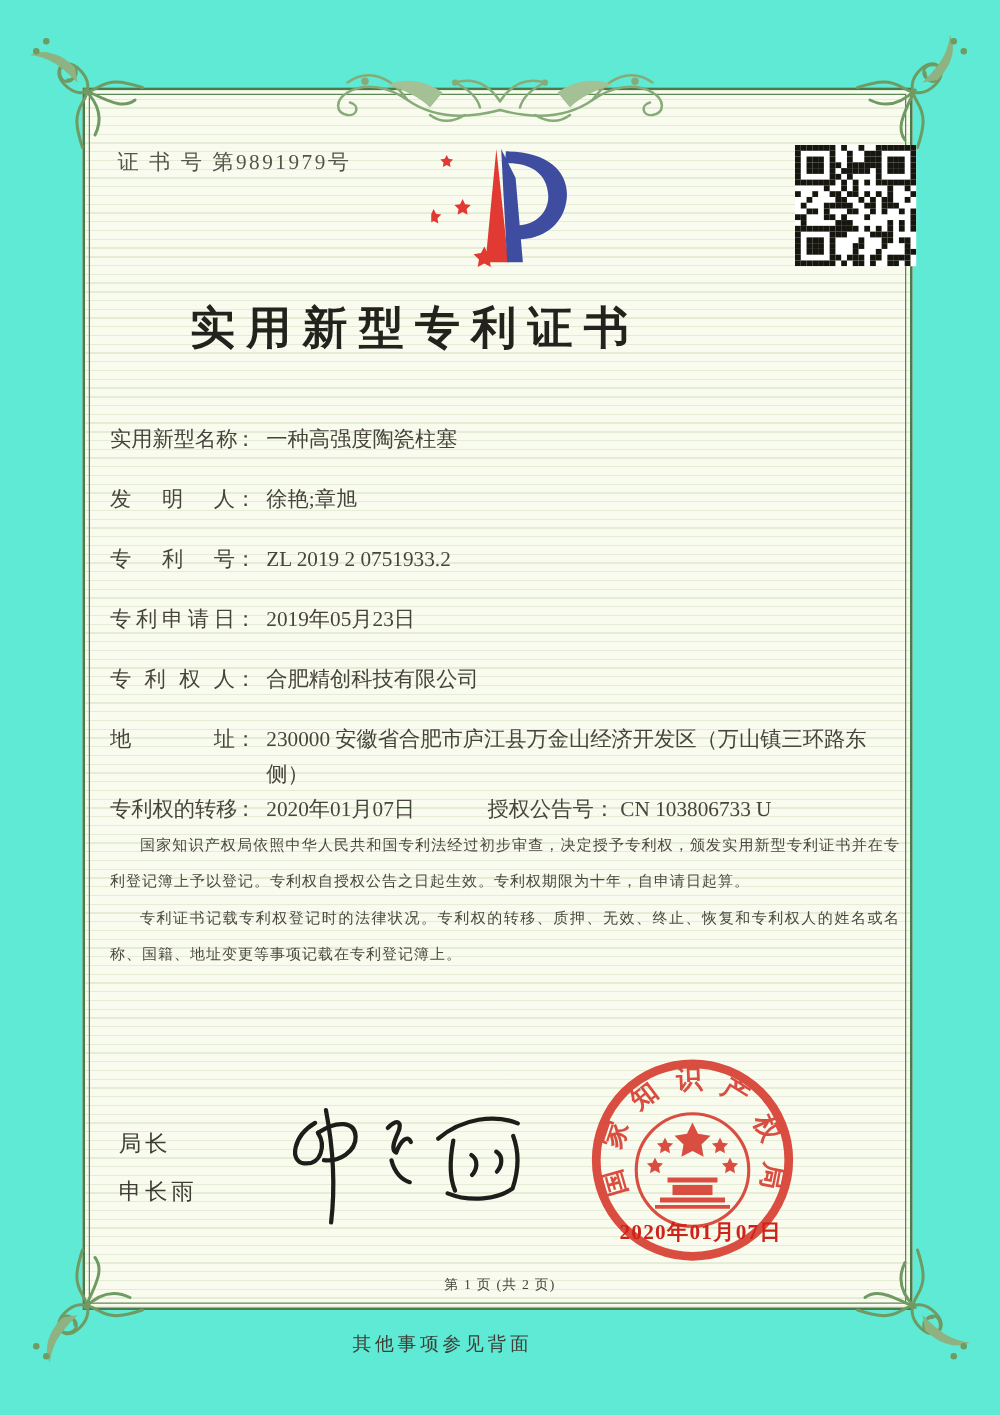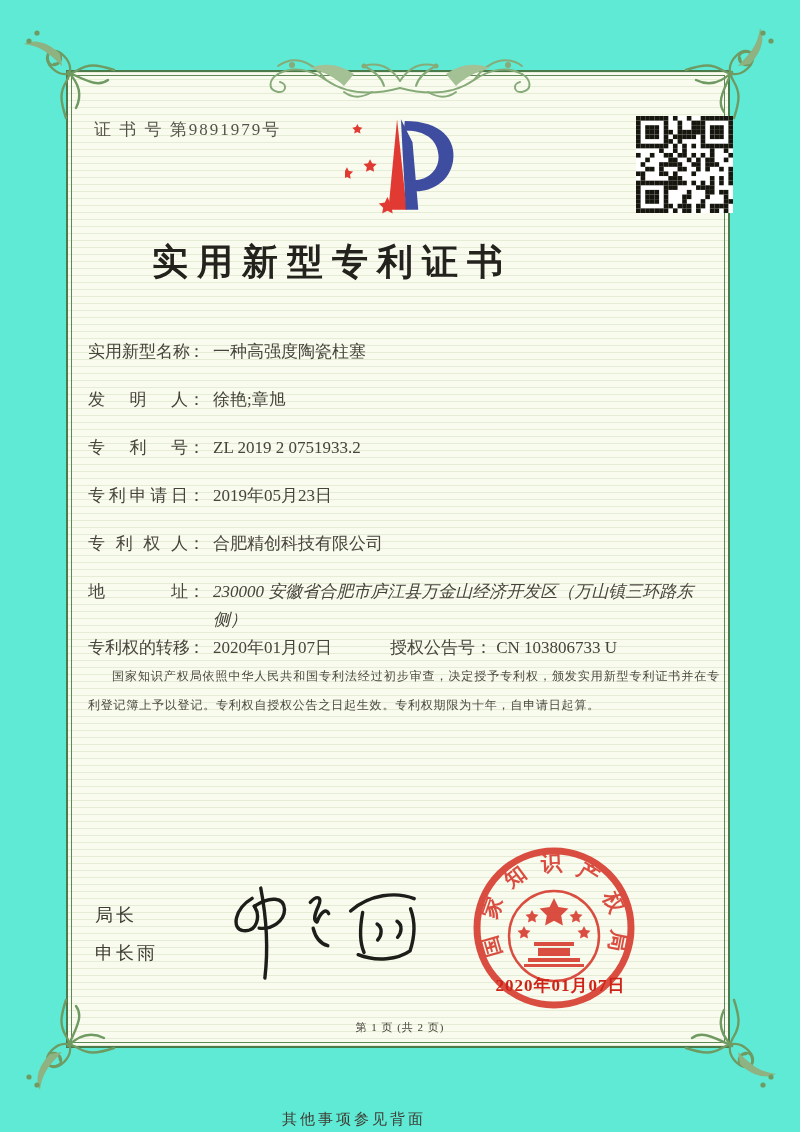--- a/index.html
+++ b/index.html
@@ -32,41 +32,41 @@
   .fields{position:absolute;left:88px;top:338px;width:640px;font-size:17px;}
   .frow{position:absolute;left:0;line-height:28px;white-space:nowrap;}
   .frow.wrap{white-space:normal;}
   .flabel{
     display:inline-block;width:100px;
     text-align:justify;text-align-last:justify;
     vertical-align:top;
   }
   .fcolon{display:inline-block;vertical-align:top;margin-right:8px;}
   .fvalue{display:inline-block;vertical-align:top;}
-  .fvalue.addr{width:505px;font-style:italic;}
+  .fvalue.addr{width:505px;}
   .grantgroup2{position:absolute;left:302px;top:0;}
   .paras{position:absolute;left:88px;top:662px;width:632px;}
   .paras p{
     margin:0;font-size:12px;line-height:29px;text-indent:2em;
     letter-spacing:0.8px;color:#4b493f;text-align:justify;
   }
   .signer{position:absolute;left:95px;top:903px;font-size:18px;color:#3e3c33;}
   .signer div{margin-bottom:14px;letter-spacing:3px;}
   .sig-svg{position:absolute;left:215px;top:868px;}
   .seal-svg{position:absolute;left:468px;top:842px;}
   .seal-date{
     position:absolute;left:478px;top:974px;width:165px;text-align:center;
     font-size:17px;font-weight:700;color:#cf2218;letter-spacing:1px;
   }
   .page-footer{
     position:absolute;left:0;top:1020px;width:800px;text-align:center;
     font-size:11px;color:#45433a;letter-spacing:1px;
   }
   .back-note{
-    position:absolute;left:0;top:1110px;width:708px;text-align:center;
+    position:absolute;left:0;top:1066px;width:708px;text-align:center;
     font-size:15px;color:#3f3d35;letter-spacing:3px;
   }
   .corner{position:absolute;width:100px;height:100px;}
   .corner.tl{left:16px;top:20px;}
   .corner.tr{left:684px;top:20px;transform:rotate(90deg);}
   .corner.br{left:684px;top:998px;transform:rotate(180deg);}
   .corner.bl{left:16px;top:998px;transform:rotate(270deg);}
   .flourish{position:absolute;left:250px;top:36px;}
   .logo-svg{position:absolute;left:345px;top:112px;}
   .qr-svg{position:absolute;left:636px;top:116px;background:#ffffff;}
@@ -396,20 +396,21 @@
     <div class="frow" style="top:296px;">
       <span class="flabel">专利权的转移</span><span class="fcolon">：</span><span class="fvalue">2020年01月07日</span>
       <span class="grantgroup2">
         <span>授权公告号</span><span>：</span>&nbsp;<span>CN 103806733 U</span>
       </span>
     </div>
   </div>
 
   <div class="paras">
     <p>国家知识产权局依照中华人民共和国专利法经过初步审查，决定授予专利权，颁发实用新型专利证书并在专利登记簿上予以登记。专利权自授权公告之日起生效。专利权期限为十年，自申请日起算。</p>
+    <p>专利证书记载专利权登记时的法律状况。专利权的转移、质押、无效、终止、恢复和专利权人的姓名或名称、国籍、地址变更等事项记载在专利登记簿上。</p>
   </div>
 
   <div class="signer">
     <div>局长</div>
     <div>申长雨</div>
   </div>
 
   <svg class="sig-svg" width="210" height="115" viewBox="0 0 210 115">
     <g fill="none" stroke="#1d1d1a" stroke-width="3.4" stroke-linecap="round" stroke-linejoin="round" transform="rotate(-2 105 55)">
       <path d="M38 28 C20 38 16 58 28 60 C42 62 46 46 40 36"></path>

